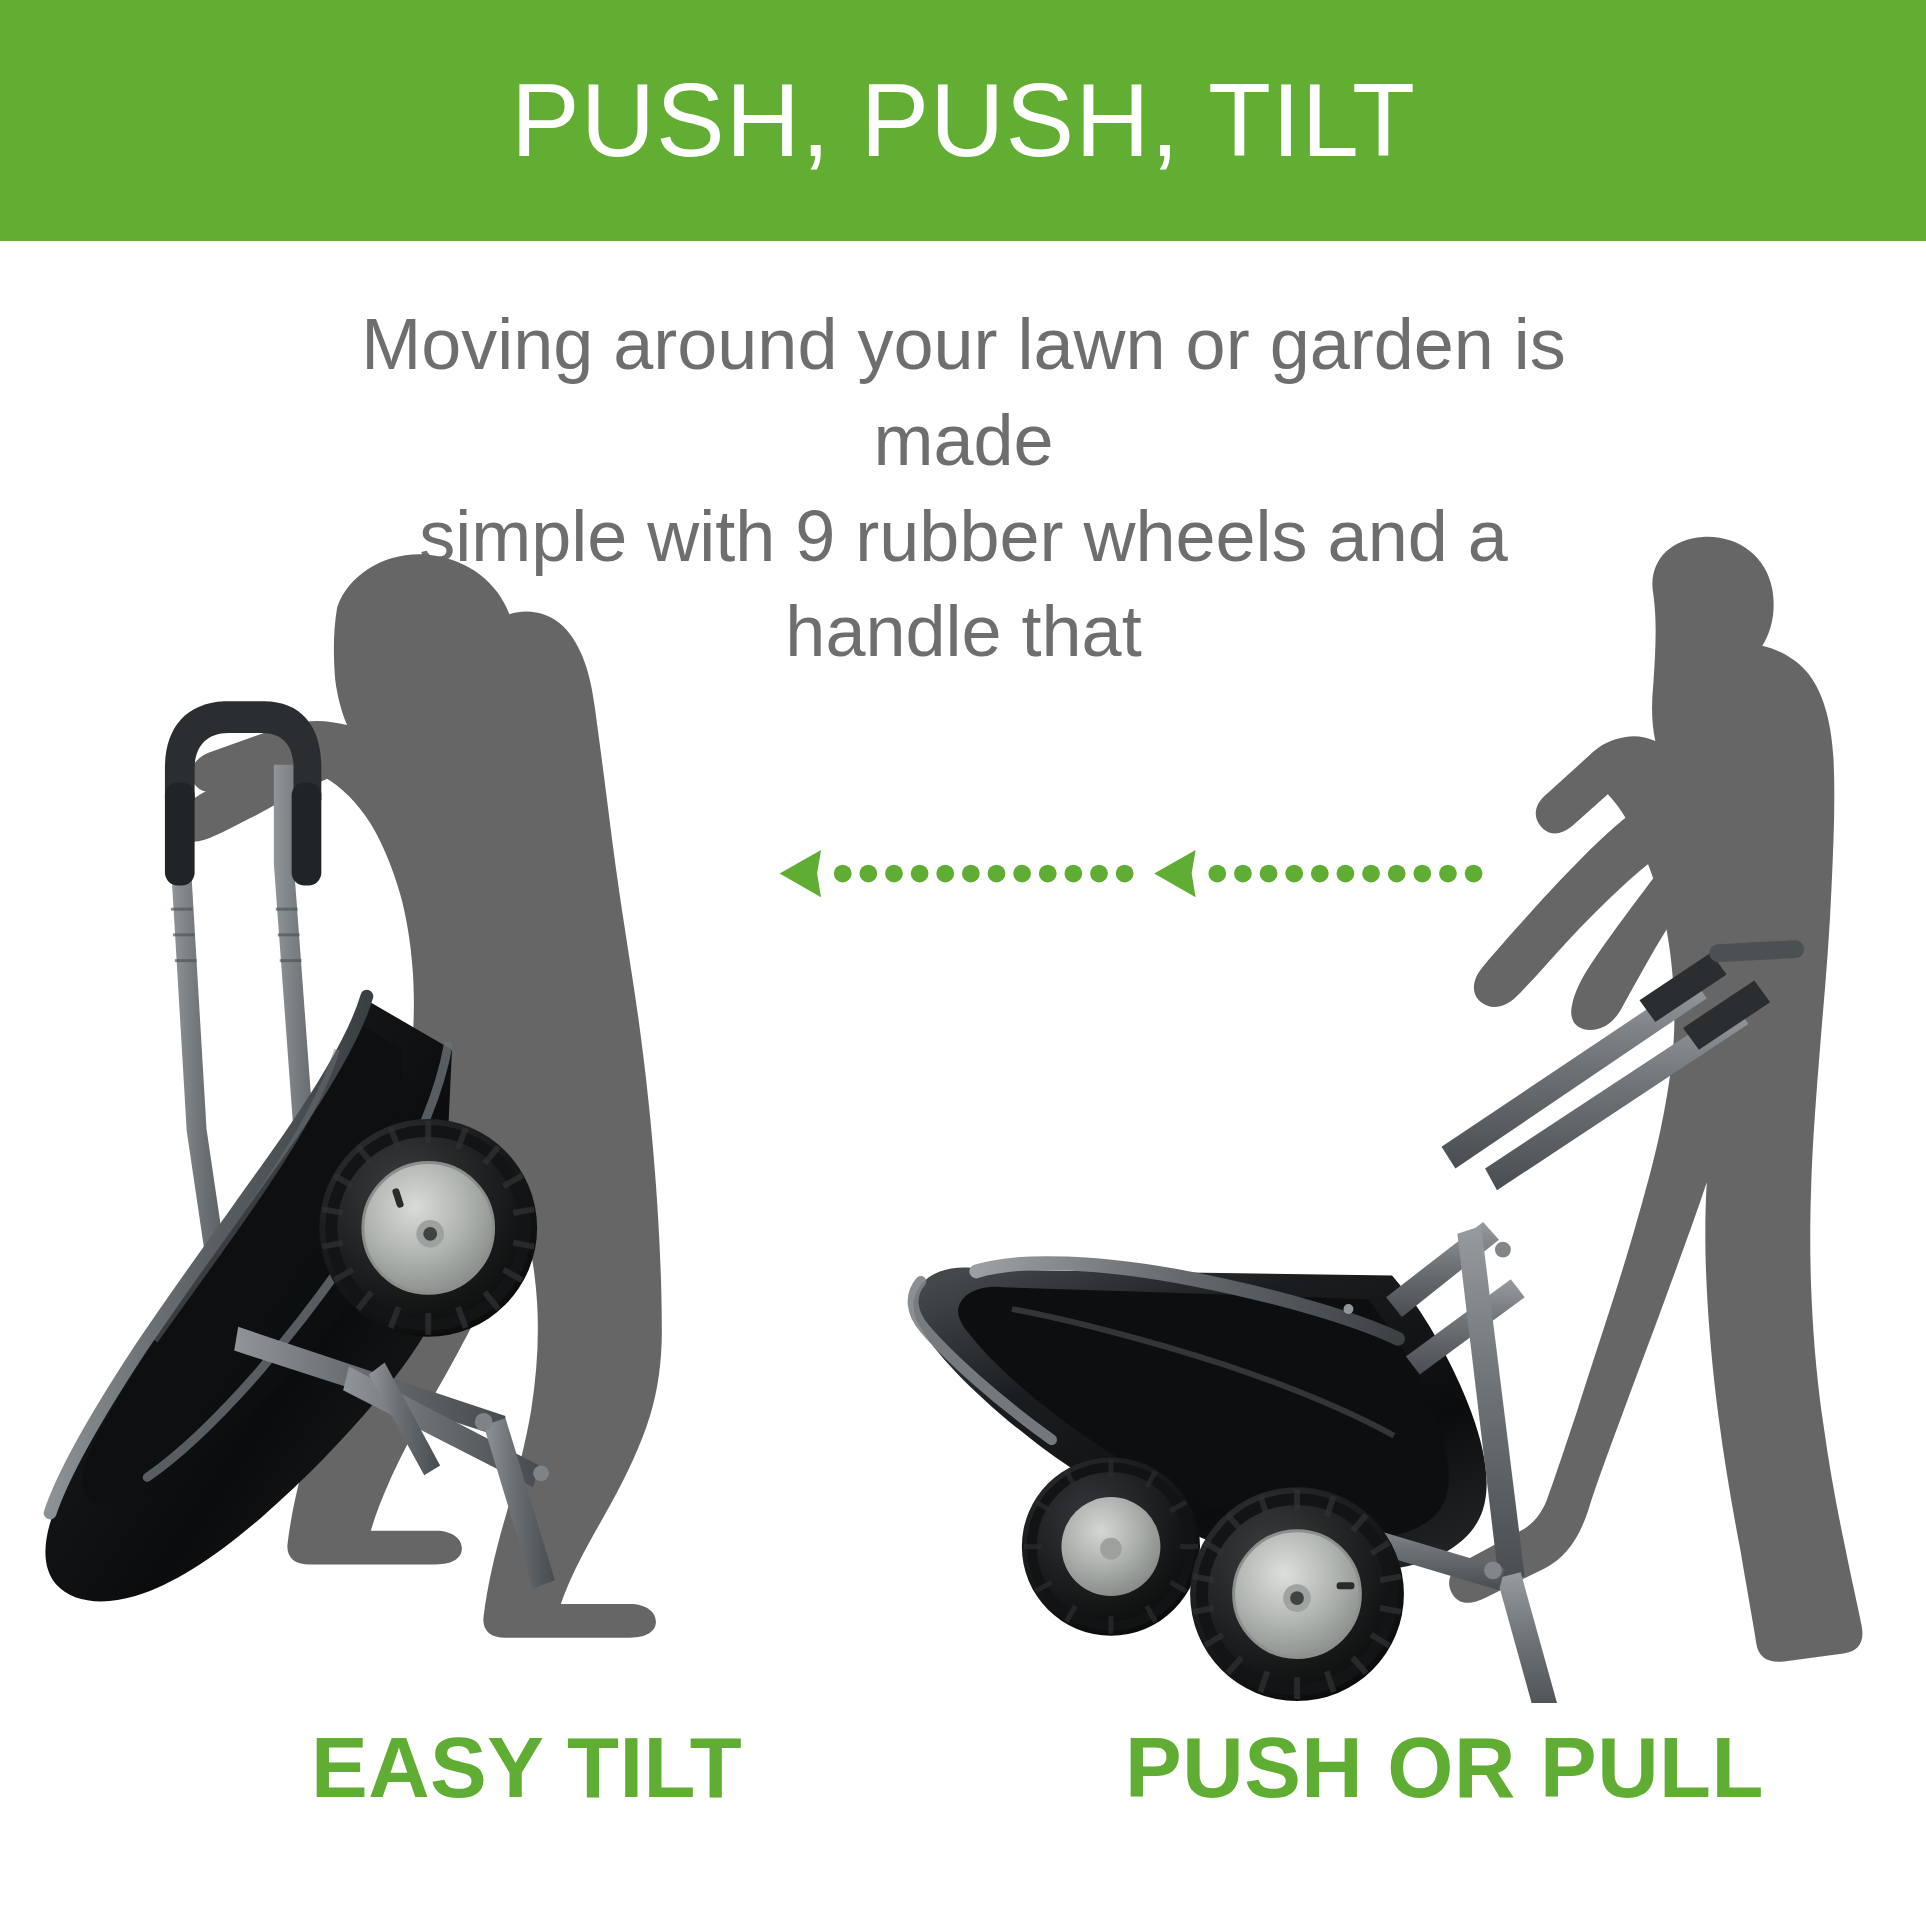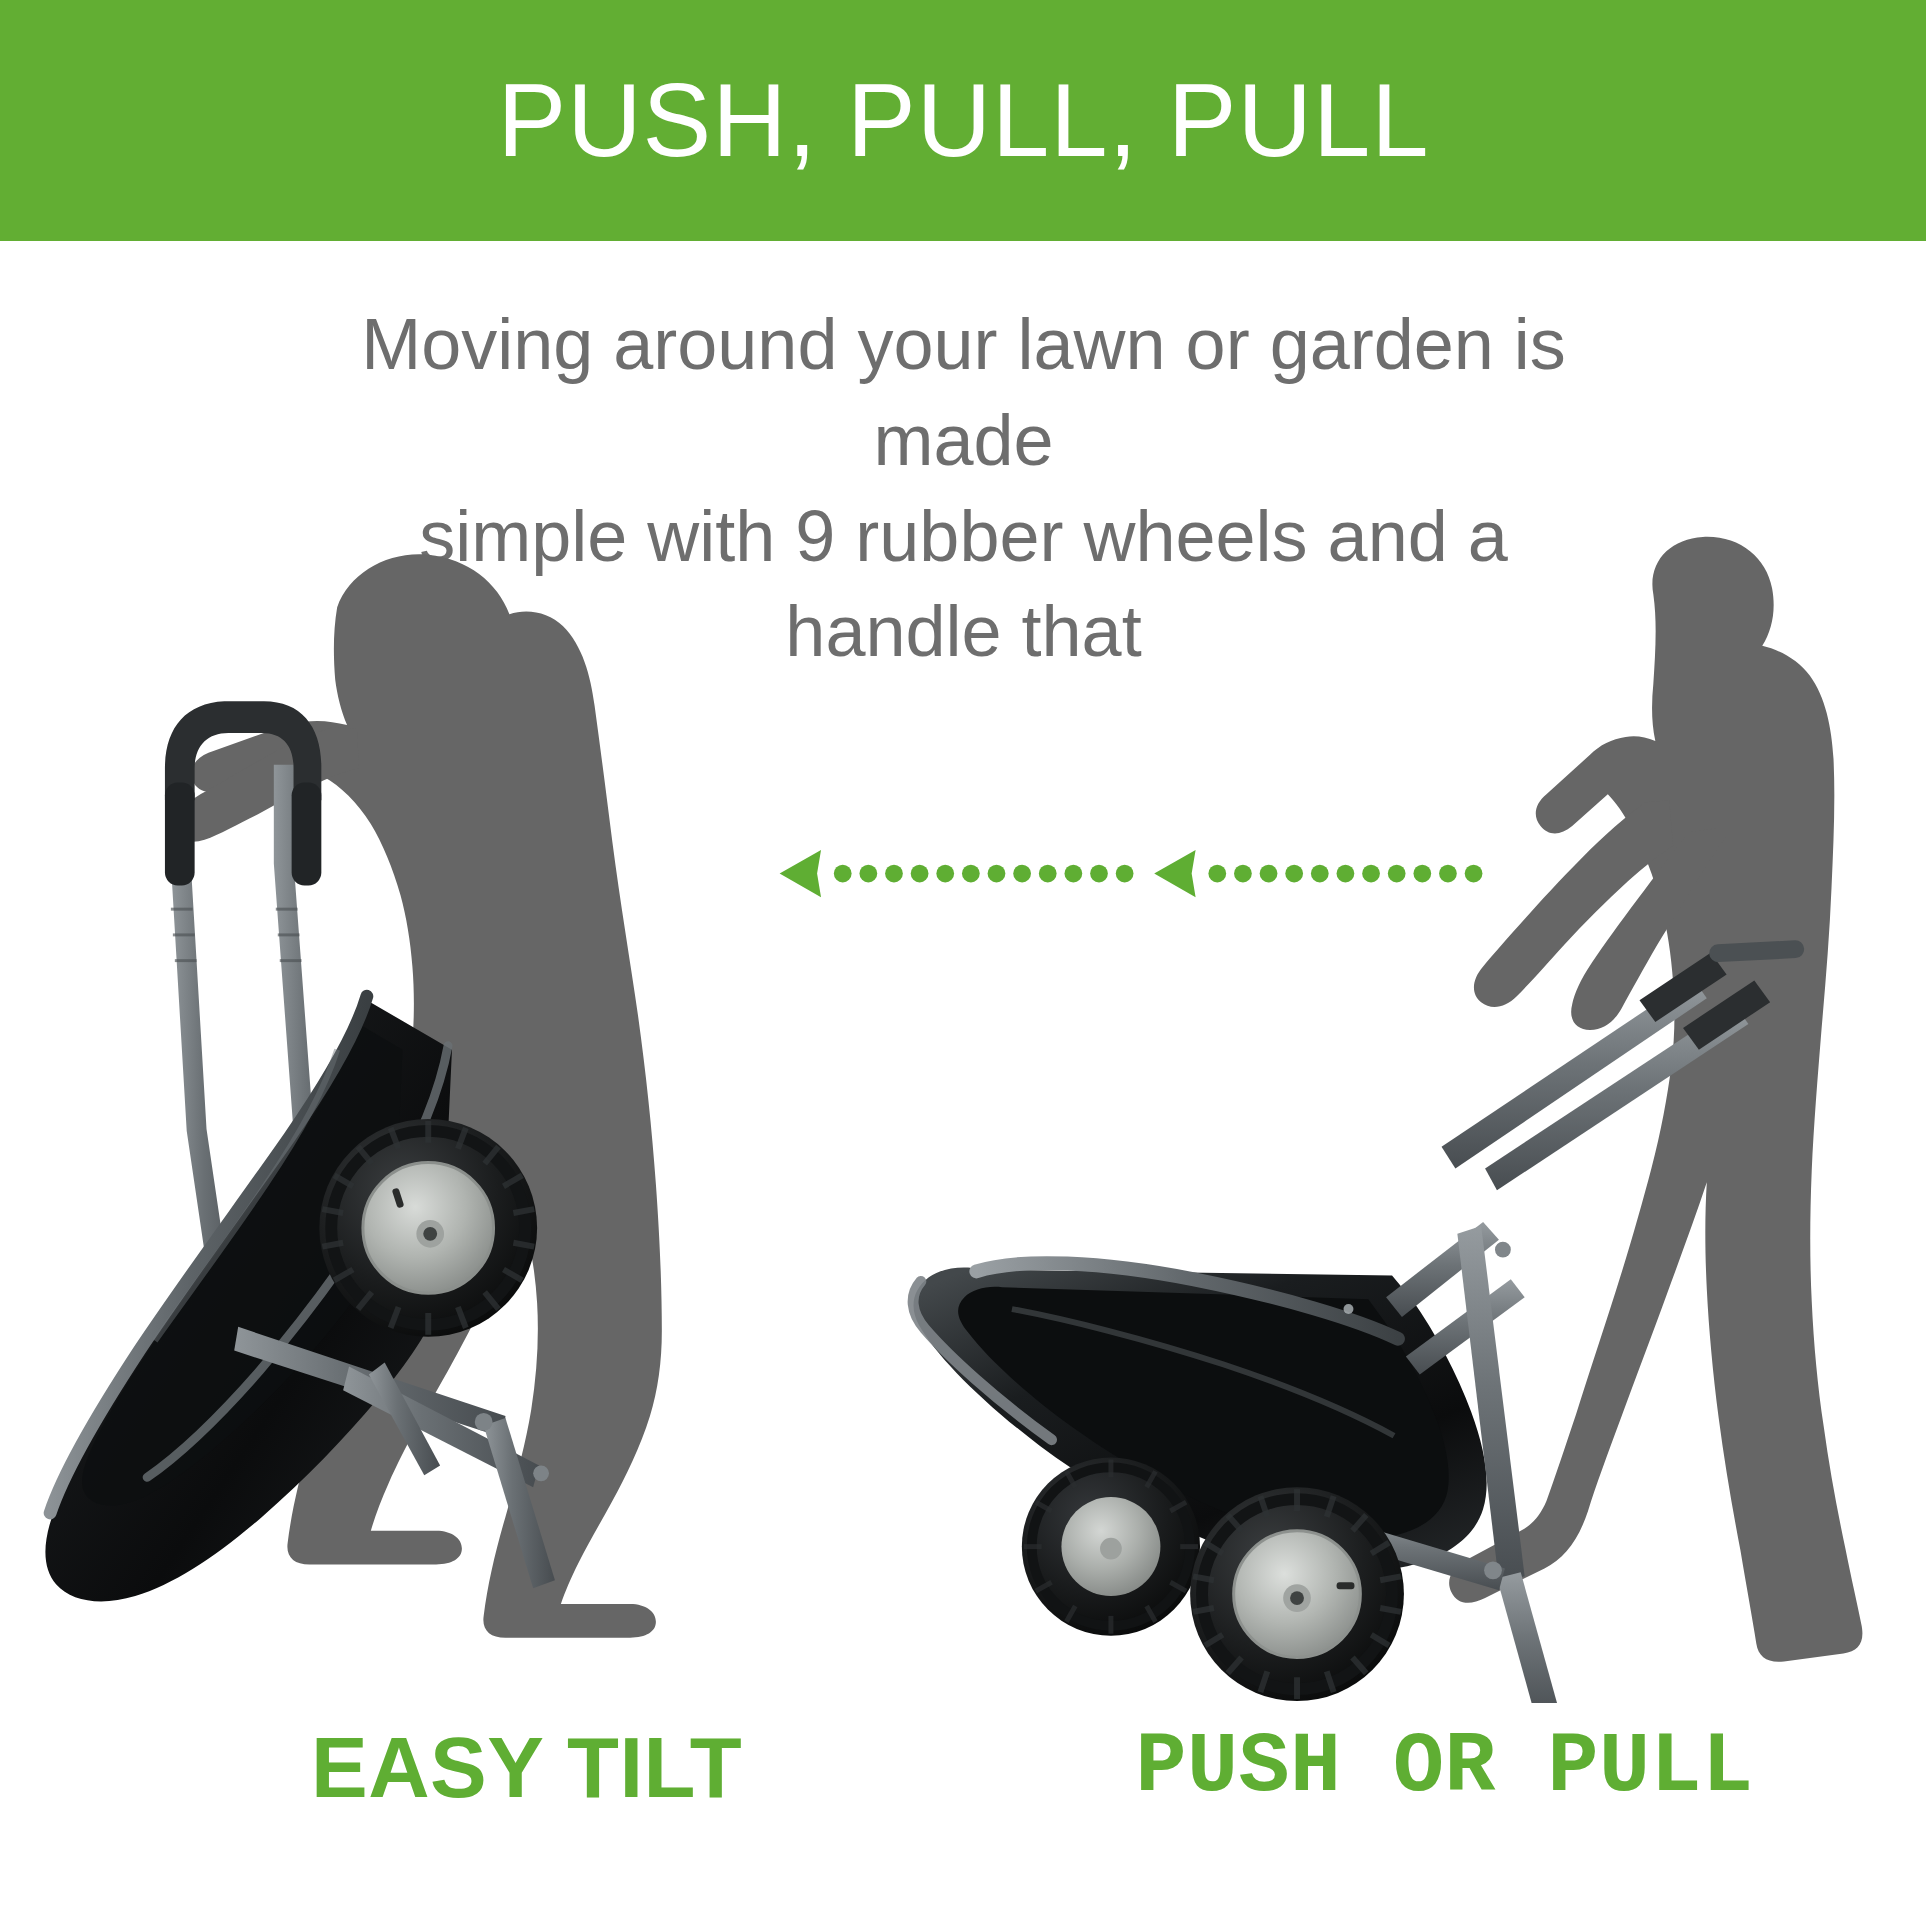--- a/index.html
+++ b/index.html
@@ -99,29 +99,29 @@
     top: 0;
     color: #5FAE33;
     font-family: "Liberation Sans", sans-serif;
     font-size: 85px;
     font-weight: 700;
     letter-spacing: 0.5px;
     line-height: 1;
     white-space: nowrap;
   }
   .caption-left  { left: 0;    width: 963px; text-align: center; padding-left: 45px; }
-  .caption-right { left: 963px; width: 963px; text-align: center; font-family: Liberation Mono, monospace; }
+  .caption-right { left: 963px; width: 963px; text-align: center; }
 </style>
 </head>
 <body>
 
 <div class="page">
 
   <div class="banner">
-    <h1 class="banner-title">PUSH, PULL, PULL</h1>
+    <h1 class="banner-title">PUSH, PUSH, TILT</h1>
   </div>
 
   <div class="subtitle">
     <span>Moving around your lawn or garden is made</span>
     <span>simple with 9 rubber wheels and a handle that</span>
   </div>
 
   <div class="stage">
 
     <div class="scene scene-left">

